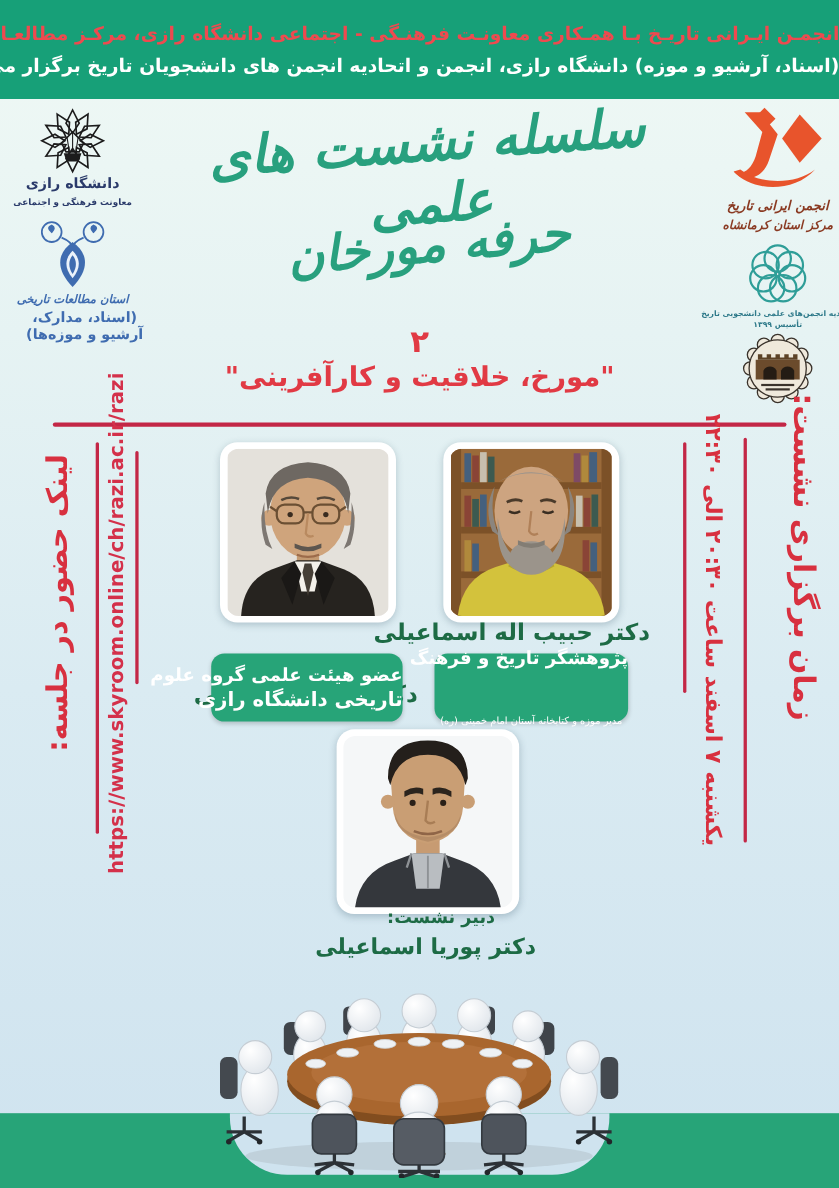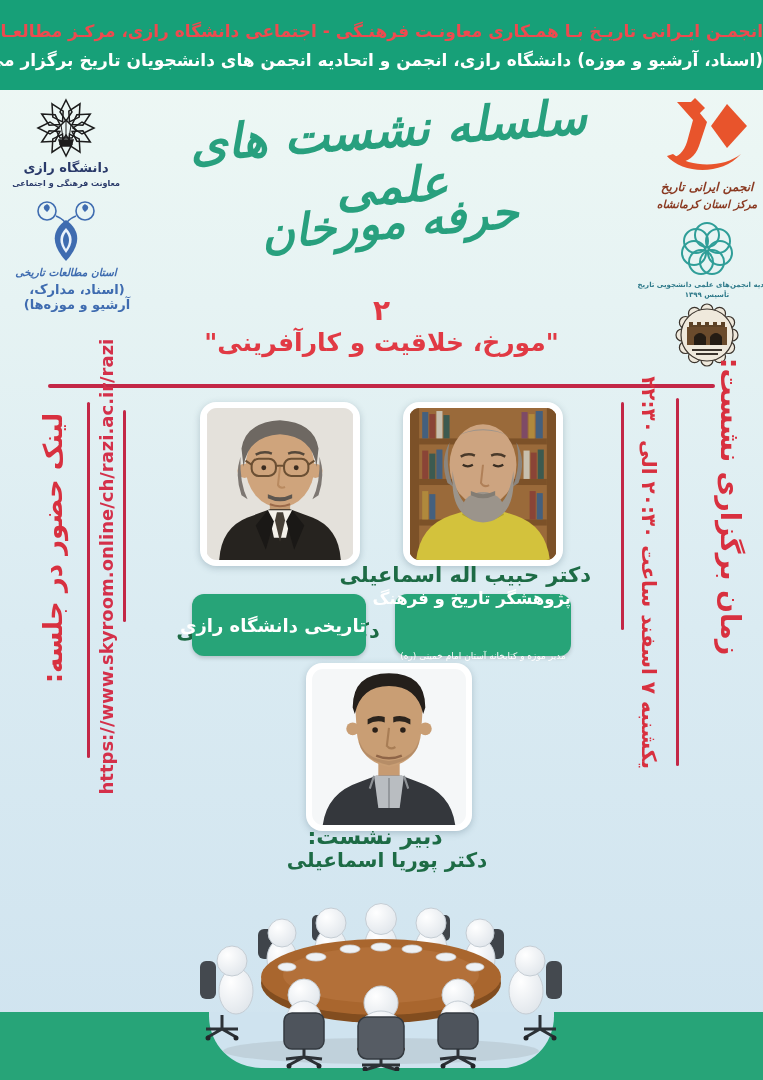--- a/index.html
+++ b/index.html
@@ -53,21 +53,21 @@
   .badge{position:absolute;background:#27a478;border-radius:12px;color:#fff;text-align:center;direction:rtl;
     display:flex;flex-direction:column;justify-content:center;gap:3px;box-shadow:0 2px 4px rgba(0,0,0,.18);}
   .badge .b1{font-weight:bold;font-size:16.5px;white-space:nowrap;}
   .badge .b2s{font-size:9px;white-space:nowrap;margin-top:40px;}
   .badge .b2{font-weight:bold;font-size:18px;white-space:nowrap;}
   #badgeHabib{left:395px;top:594px;width:176px;height:62px;}
   #badgeBahrami{left:192px;top:594px;width:174px;height:62px;}
   #badgePouria{left:302px;top:858px;width:172px;height:54px;}
   #nameHabib{left:371px;top:563px;width:220px;}
   #nameBahrami{left:168px;top:577px;width:220px;margin-top:42px;}
-  #namePouriaPre{left:265px;top:824px;width:220px;font-size:22px;}
+  #namePouriaPre{left:291px;top:824px;width:220px;font-size:16px;}
   #namePouria{left:277px;top:848px;width:220px;font-size:20px;}
   
   .bband{position:absolute;left:0;top:1012px;width:763px;height:68px;background:#27a478;}
   .bnotch{position:absolute;left:209px;top:1012px;width:345px;height:56px;background:#cfe3ef;
     border-radius:0 0 52px 52px;}
   #meetingSvg{position:absolute;left:186px;top:903px;width:390px;height:168px;}
 </style>
 </head>
 <body>
 
@@ -252,20 +252,21 @@
       <circle cx="56" cy="59" r="2.4" fill="#3a2c20"></circle>
         <circle cx="88" cy="59" r="2.4" fill="#3a2c20"></circle>
       <path d="M48,46 q8,-4 16,-1 M80,45 q8,-3 16,1" stroke="#55483a" stroke-width="2.4" fill="none"></path>
       <path d="M72,58 L70,76 Q72,80 77,78" stroke="#b98a60" stroke-width="2" fill="none"></path>
       <path d="M60,85 Q72,91 84,85 L84,89 Q72,95 60,89 Z" fill="#5d564f"></path>
       <path d="M62,95 Q72,99 82,95" stroke="#9c6b4a" stroke-width="2" fill="none"></path>
     </svg>
   </div>
   <div class="sname" id="nameBahrami">دکتر روح‌اله بهرامی</div>
   <div class="badge" id="badgeBahrami">
+    <div class="b1">عضو هیئت علمی گروه علوم</div>
     <div class="b2">تاریخی دانشگاه رازی</div>
   </div>
 
   <div class="pframe" style="left:306px;top:663px">
     <svg width="154" height="156" viewBox="0 0 144 146">
       <rect width="144" height="146" fill="#f5f7f8"></rect>
       <rect x="62" y="84" width="20" height="16" fill="#c79b72"></rect>
       <path d="M10,146 Q14,116 44,106 L60,100 L84,100 L100,106 Q130,116 134,146 Z" fill="#34373c"></path>
       <polygon points="58,100 86,100 82,130 62,130" fill="#b9bdc1"></polygon>
       <path d="M58,100 L54,112 M86,100 L90,112" stroke="#8e9296" stroke-width="2"></path>

